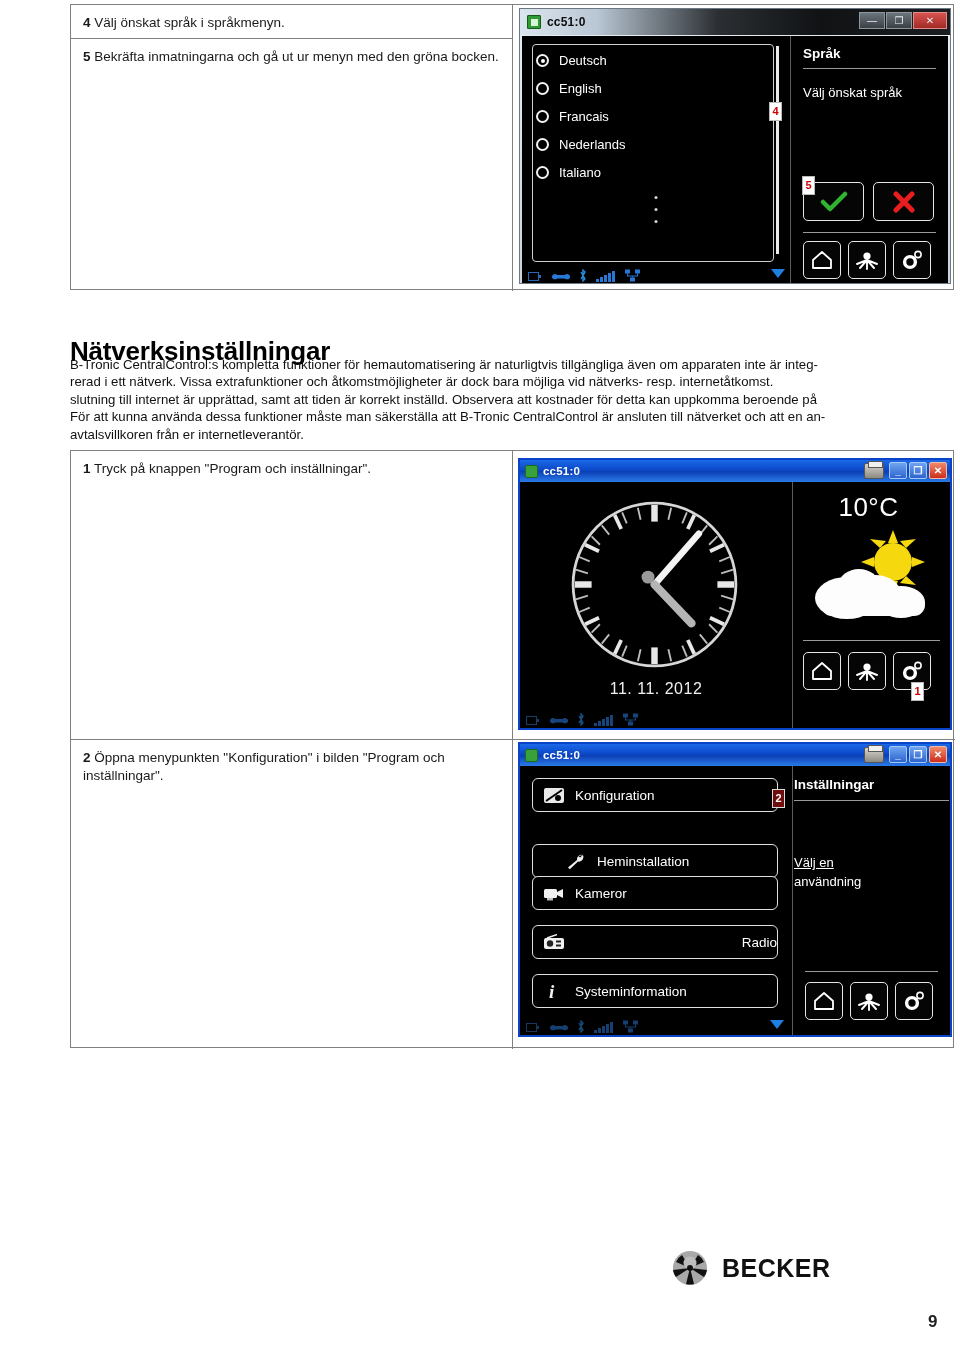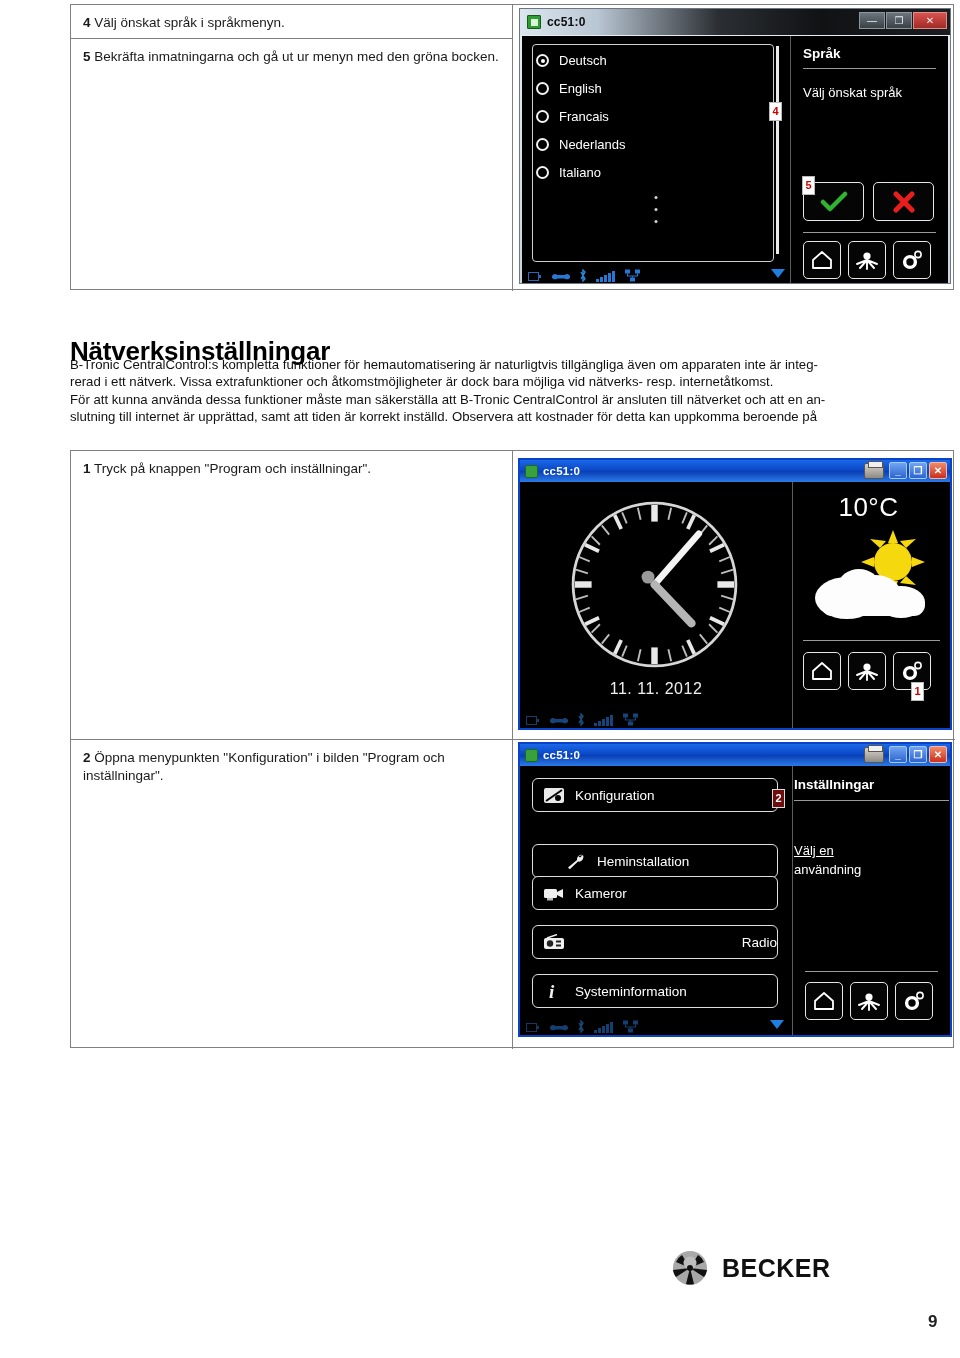--- a/index.html
+++ b/index.html
@@ -340,22 +340,23 @@
     <div class="badge" style="left:282px; top:167px;">
       <span>5</span>
     </div>
   </div>
 
   <h2 class="section-title" style="left:70px; top:314px;">Nätverksinställningar</h2>
 
   <div class="body-par" style="left:70px; top:356px; width:880px;">
     <span class="ln">B-Tronic CentralControl:s kompletta funktioner för hemautomatisering är naturligtvis tillgängliga även om apparaten inte är integ-</span>
     <span class="ln">rerad i ett nätverk. Vissa extrafunktioner och åtkomstmöjligheter är dock bara möjliga vid nätverks- resp. internetåtkomst.</span>
+    <span class="ln">slutning till internet är upprättad, samt att tiden är korrekt inställd. Observera att kostnader för detta kan uppkomma beroende på</span>
     <span class="ln">För att kunna använda dessa funktioner måste man säkerställa att B-Tronic CentralControl är ansluten till nätverket och att en an-</span>
-    <span class="ln">slutning till internet är upprättad, samt att tiden är korrekt inställd. Observera att kostnader för detta kan uppkomma beroende på</span>
+    <span class="ln">avtalsvillkoren från er internetleverantör.</span>
   </div>
 
   <div class="steptable" style="left:70px; top:450px; width:884px; height:598px;">
     <div class="vdiv" style="left:441px; top:0; height:598px;"></div>
     <div class="hdiv" style="left:0; top:288px; width:884px;"></div>
 
     <div class="tbl-cell-text" style="position:absolute;left:0;top:0;width:441px;">
       <b>1</b>
       <span>Tryck på knappen "Program och inställningar".</span>
     </div>
@@ -605,21 +606,21 @@
             <rect x="6" y="8.5" width="5" height="4" fill="#2a7fe0"></rect>
             <path d="M3.5 4.5 V7 H13.5 V4.5 M8.5 7 V8.5" stroke="#2a7fe0" fill="none" stroke-width="1.2"></path>
           </svg>
         </div>
         <div class="caret-down" style="right:8px; bottom:6px;"></div>
       </div>
 
       <div class="scr-right" style="flex:1; padding:0 1px; position:relative;">
         <div class="panel-title" style="margin-top:11px;">Inställningar</div>
         <div class="panel-rule" style="margin-top:8px;"></div>
-        <div class="panel-text" style="margin-top:40px;text-decoration:underline;">Välj en</div>
+        <div class="panel-text" style="margin-top:52px;text-decoration:underline;">Välj en</div>
         <div class="panel-text">användning</div>
 
         <div class="panel-rule" style="position:absolute; left:12px; right:12px; top:205px;"></div>
 
         <div class="devbtn" style="left:12px; top:216px; width:38px; height:38px;">
           <svg width="22" height="20" viewBox="0 0 22 20">
             <path d="M2 10 L11 2 L20 10 V18 H2 Z" fill="none" stroke="#fff" stroke-width="1.8" stroke-linejoin="round"></path>
           </svg>
         </div>
         <div class="devbtn" style="left:57px; top:216px; width:38px; height:38px;">

